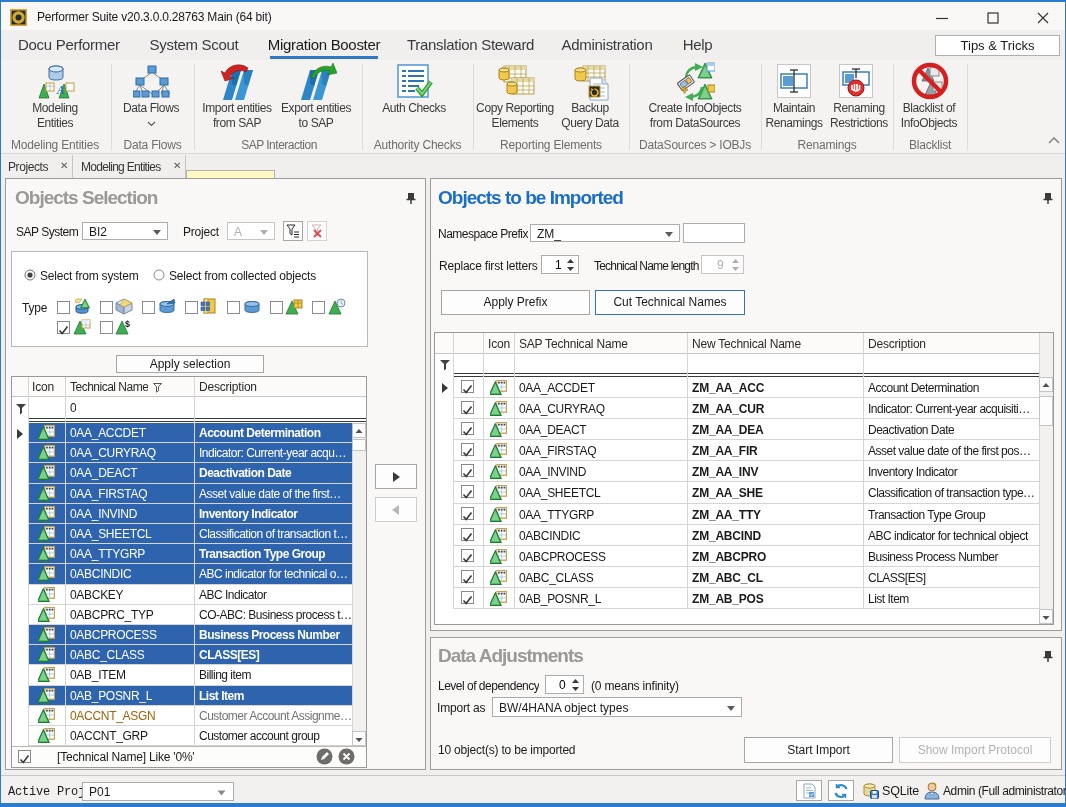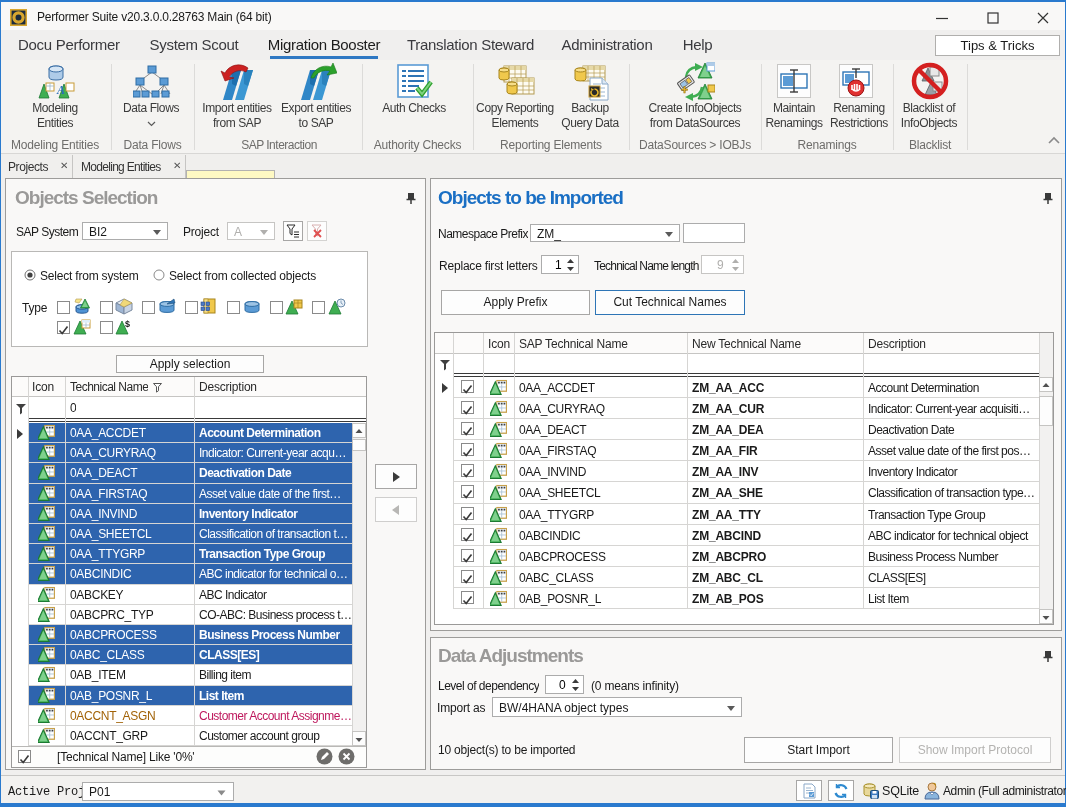--- a/index.html
+++ b/index.html
@@ -474,21 +474,21 @@
 <svg class="abs" style="left:37px; top:685px;" width="17" height="17" viewBox="0 0 16 16">
       <use href="#iobj"></use>
     </svg>
 <div class="lbl" style="left:69px; top:687px; color:#fff; width:122px; letter-spacing:-0.3px;">0AB_POSNR_L</div>
 <div class="lbl" style="left:198px; top:687px; color:#fff; width:155px; letter-spacing:-0.5px; font-weight:bold;">List Item</div>
 <div class="abs" style="left:28px; top:704px; width:323px; height:20px; background:#fff; border-bottom:1px solid #d6d5d3;"></div>
 <svg class="abs" style="left:37px; top:705px;" width="17" height="17" viewBox="0 0 16 16">
       <use href="#iobj"></use>
     </svg>
 <div class="lbl" style="left:69px; top:707px; color:#a16207; width:122px; letter-spacing:-0.3px;">0ACCNT_ASGN</div>
-<div class="lbl" style="left:198px; top:707px; color:#be185d; width:155px; letter-spacing:-0.5px;">Customer Account Assignme…</div>
+<div class="lbl" style="left:198px; top:707px; color:#737373; width:155px; letter-spacing:-0.5px;">Customer Account Assignme…</div>
 <div class="abs" style="left:28px; top:724px; width:323px; height:20px; background:#fff; border-bottom:1px solid #d6d5d3;"></div>
 <svg class="abs" style="left:37px; top:725px;" width="17" height="17" viewBox="0 0 16 16">
       <use href="#iobj"></use>
     </svg>
 <div class="lbl" style="left:69px; top:727px; color:#1a1a1a; width:122px; letter-spacing:-0.3px;">0ACCNT_GRP</div>
 <div class="lbl" style="left:198px; top:727px; color:#1a1a1a; width:155px; letter-spacing:-0.5px;">Customer account group</div>
 <svg class="abs" style="left:15px; top:427px;" width="8" height="10" viewBox="0 0 8 10">
       <path d="M1 0 L7 5 L1 10 z" fill="#3a3a3a"></path>
     </svg>
 

